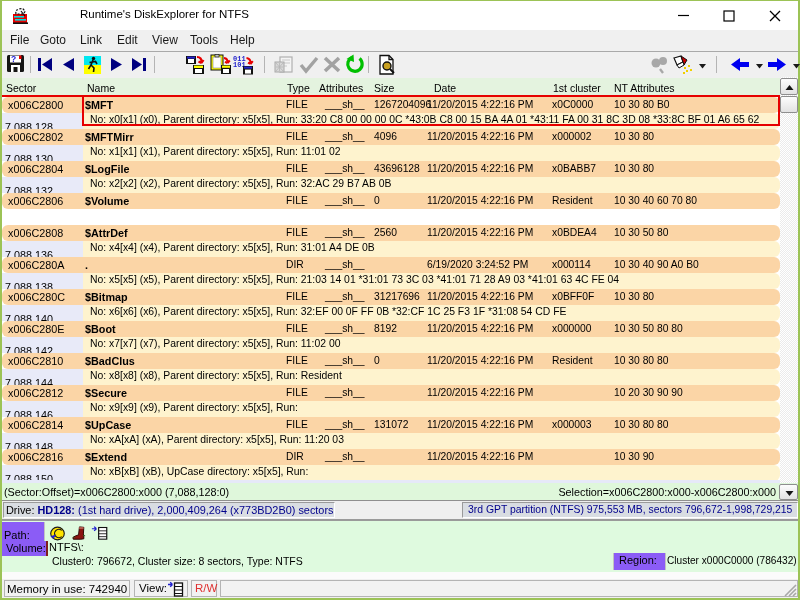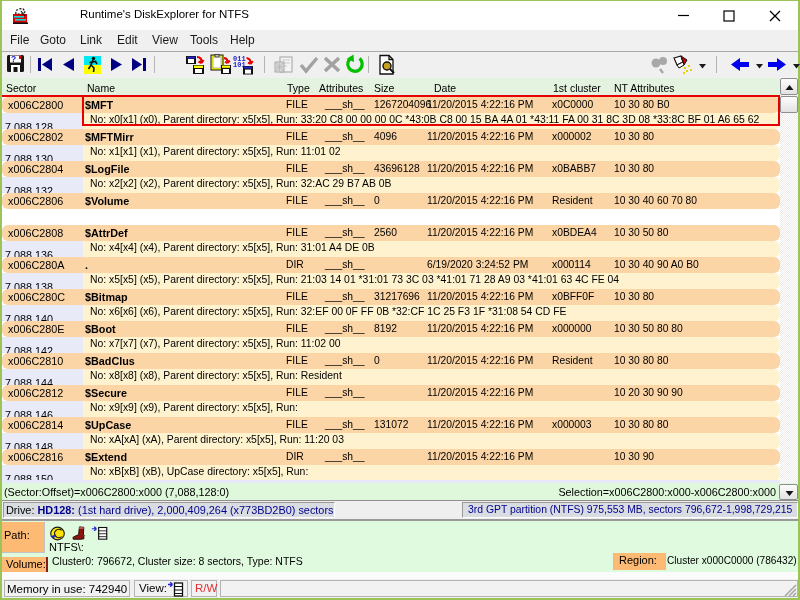--- a/index.html
+++ b/index.html
@@ -44,21 +44,21 @@
  background:repeating-conic-gradient(#ffffff 0% 25%,#ebebeb 0% 50%) 0 0/2px 2px;}
 .sbtn{position:absolute;left:0;width:18px;height:17px;background:linear-gradient(#fdfdfd,#e2e2e2);
  border:1px solid #8e8e8e;border-radius:2px;box-sizing:border-box;}
 
 #selbar{position:absolute;left:0;top:482px;width:796px;height:17px;background:#dff7db;font-size:10.8px;color:#000;white-space:nowrap;}
 #drivebar{position:absolute;left:0;top:499px;width:796px;height:20px;background:#efefef;
   border-top:1px solid #8f8f8f;border-bottom:1px solid #9a9a9a;box-sizing:border-box;}
 .chip{position:absolute;top:1px;height:16px;background:#d9dde2;font-size:10.9px;white-space:nowrap;overflow:hidden;
   border:1px solid;border-color:#9a9a9a #ffffff #ffffff #9a9a9a;white-space:pre;}
 #patharea{position:absolute;left:0;top:519px;width:796px;height:52px;background:#dffadf;border-top:1px solid #9a9a9a;box-sizing:border-box;}
-.glab{position:absolute;background:#fdba74;font-size:11px;color:#000;white-space:nowrap;}
+.glab{position:absolute;background:#8b5cf6;font-size:11px;color:#000;white-space:nowrap;}
 #statusbar{position:absolute;left:0;top:578px;width:796px;height:19px;background:#f0f0f0;}
 .spanel{position:absolute;top:1px;height:17px;border:1px solid #b4b4b4;background:#f2f2f2;
   box-sizing:border-box;font-size:11.5px;color:#000;white-space:pre;}
 .navy{color:#00008c;}
 svg{position:absolute;}
 </style>
 </head>
 <body>
 <div id="win">
 
@@ -403,21 +403,21 @@
 
  <div id="drivebar">
    <div class="chip" style="left:1px;width:332px;padding:1px 0 0 2px;box-sizing:border-box;">Drive: <b class="navy">HD128:</b><span class="navy"> (1st hard drive), 2,000,409,264 (x773BD2B0) sectors</span></div>
    <div class="chip navy" style="left:460px;width:336px;padding:1px 0 0 5px;box-sizing:border-box;font-size:10.4px;">3rd GPT partition (NTFS) 975,553 MB, sectors 796,672-1,998,729,215</div>
  </div>
 
  <div id="patharea">
    <div class="glab" style="left:0;top:1px;width:42px;height:30px;border-right:1px solid #c2c2c2;border-bottom:1px solid #c2c2c2;">
         <span style="position:absolute;left:2px;top:7px">Path:</span>
       </div>
-   <div class="glab" style="left:0;top:36px;width:44px;height:15px;border-right:2px solid #7f1d1d;">
+   <div class="glab" style="left:0;top:20px;width:44px;height:15px;border-right:2px solid #7f1d1d;">
         <span style="position:absolute;left:4px;top:1px">Volume:</span>
       </div>
    <div class="glab" style="left:611px;top:32px;width:51px;height:17px;border-left:1px solid #c2c2c2;border-right:1px solid #c2c2c2;">
         <span style="position:absolute;left:5px;top:1px">Region:</span>
       </div>
    <svg style="left:47px;top:5px" width="17" height="15" viewBox="0 0 18 17" preserveAspectRatio="none">
      <circle cx="9" cy="8.5" r="7.2" fill="#ffe400" stroke="#1a1a1a" stroke-width="1.2"></circle>
      <path d="M13.5 5 A4.6 4.6 0 1 0 13.5 12" fill="none" stroke="#1a1a1a" stroke-width="1.3"></path>
      <path d="M1.5 11.5 L7.5 9.5 L5 14.5 Z" fill="#2222cc"></path>
    </svg>

